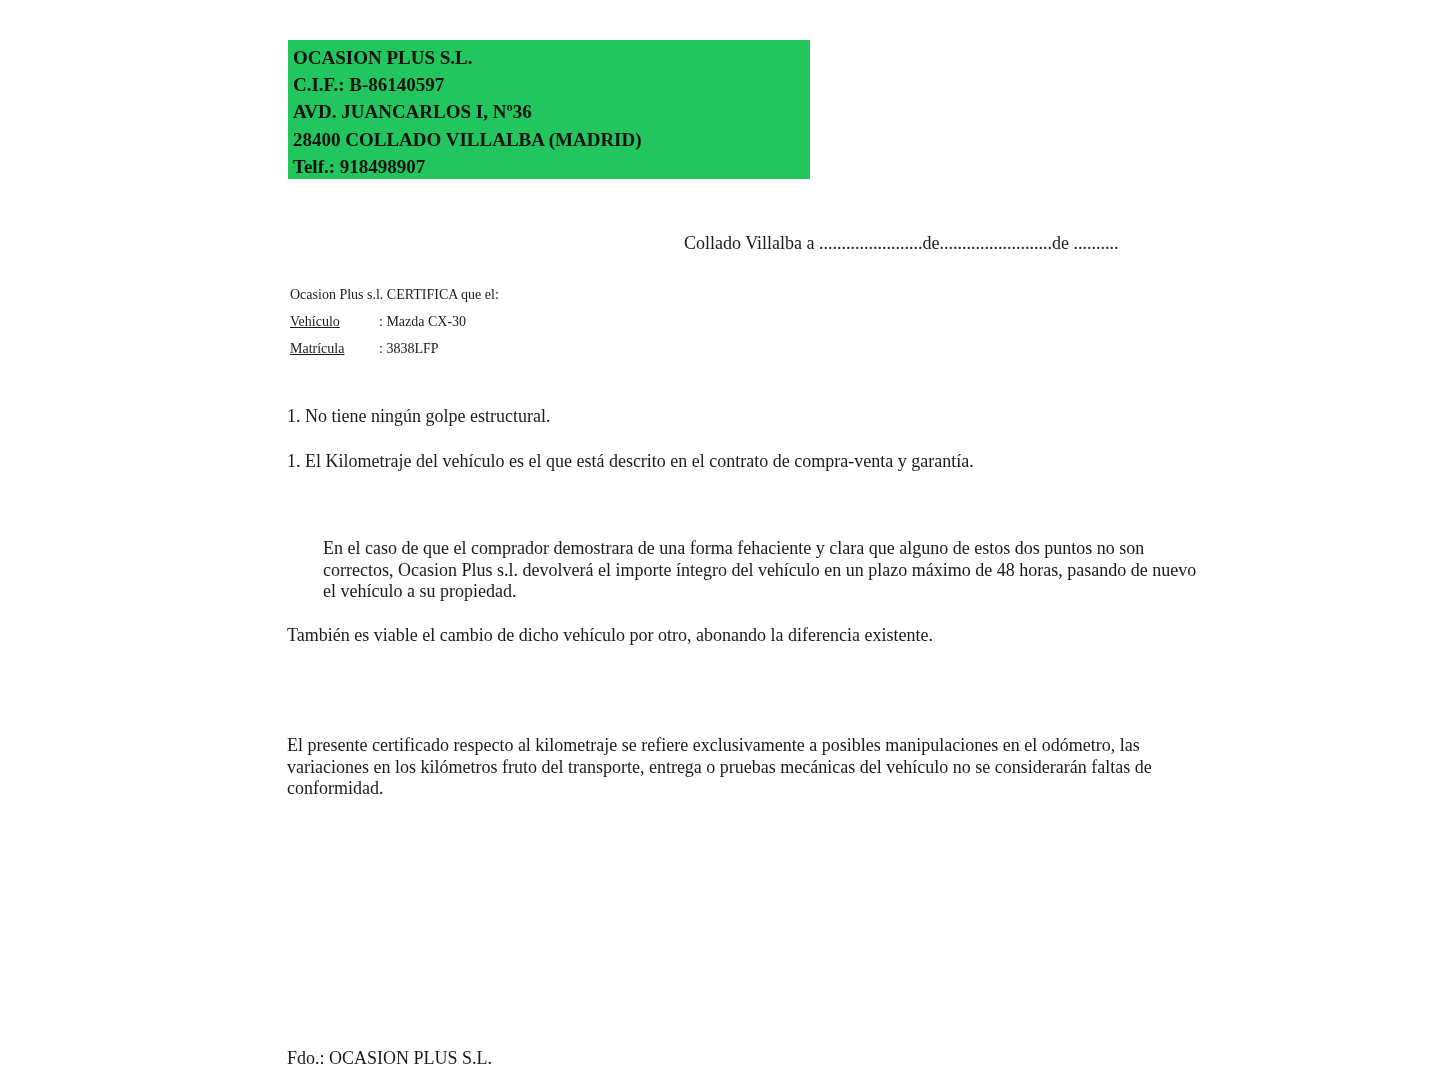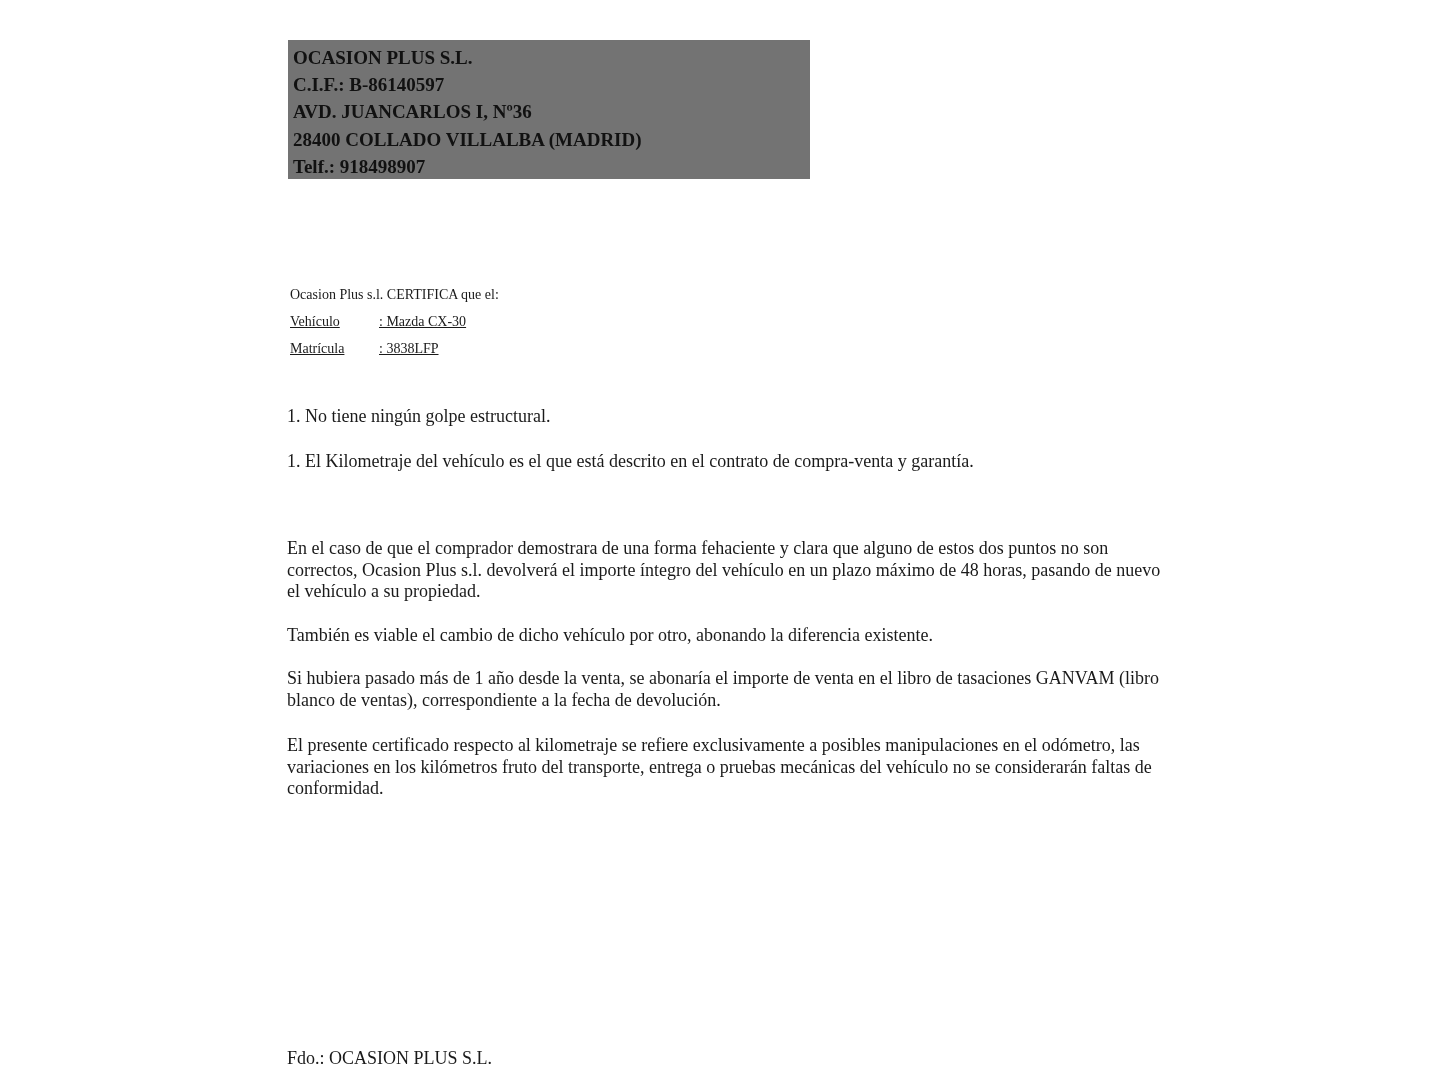--- a/index.html
+++ b/index.html
@@ -19,21 +19,21 @@
       position: absolute;
       left: 0; top: 0;
       width: 1440px; height: 1080px;
     }
     .header-box {
       position: absolute;
       left: 288px;
       top: 40px;
       width: 522px;
       height: 139px;
-      background: #737373;
+      background: #22c55e;
       box-sizing: border-box;
       padding: 4px 0 0 5px;
     }
     .header-line {
       font-weight: bold;
       font-size: 19px;
       line-height: 27.2px;
       color: #111111;
       white-space: nowrap;
     }
@@ -60,21 +60,20 @@
       line-height: 27px;
       white-space: nowrap;
     }
     .field-label {
       text-decoration: underline;
       width: 89px;
       display: inline-block;
     }
     .field-value {
       display: inline-block;
-      text-decoration: underline;
     }
     .point {
       position: absolute;
       left: 287px;
       font-size: 18px;
       line-height: 24px;
       white-space: nowrap;
       text-align: right;
     }
     .para {
@@ -100,36 +99,36 @@
 <div class="page">
 
   <div class="header-box">
     <div class="header-line">OCASION PLUS S.L.</div>
     <div class="header-line">C.I.F.: B-86140597</div>
     <div class="header-line">AVD. JUANCARLOS I, Nº36</div>
     <div class="header-line">28400 COLLADO VILLALBA (MADRID)</div>
     <div class="header-line">Telf.: 918498907</div>
   </div>
 
+  <div class="date-line">Collado Villalba a .......................de.........................de ..........</div>
 
   <div class="cert-block">
     <div class="cert-intro">Ocasion Plus s.l. CERTIFICA que el:</div>
     <div class="field-row">
       <span class="field-label">Vehículo</span>
       <span class="field-value">: Mazda CX-30</span>
     </div>
     <div class="field-row">
       <span class="field-label">Matrícula</span>
       <span class="field-value">: 3838LFP</span>
     </div>
   </div>
 
   <div class="point" style="top:404px;">1. No tiene ningún golpe estructural.</div>
   <div class="point" style="top:449px;">1. El Kilometraje del vehículo es el que está descrito en el contrato de compra-venta y garantía.</div>
 
-  <div class="para" style="top:538px;">En el caso de que el comprador demostrara de una forma fehaciente y clara que alguno de estos dos puntos no son correctos, Ocasion Plus s.l. devolverá el importe íntegro del vehículo en un plazo máximo de 48 horas, pasando de nuevo el vehículo a su propiedad.</div>
+  <div class="para" style="top:538px;margin-left:36px;">En el caso de que el comprador demostrara de una forma fehaciente y clara que alguno de estos dos puntos no son correctos, Ocasion Plus s.l. devolverá el importe íntegro del vehículo en un plazo máximo de 48 horas, pasando de nuevo el vehículo a su propiedad.</div>
   <div class="para" style="top:625px;">También es viable el cambio de dicho vehículo por otro, abonando la diferencia existente.</div>
-  <div class="para" style="top:668px;">Si hubiera pasado más de 1 año desde la venta, se abonaría el importe de venta en el libro de tasaciones GANVAM (libro blanco de ventas), correspondiente a la fecha de devolución.</div>
   <div class="para" style="top:735px;">El presente certificado respecto al kilometraje se refiere exclusivamente a posibles manipulaciones en el odómetro, las variaciones en los kilómetros fruto del transporte, entrega o pruebas mecánicas del vehículo no se considerarán faltas de conformidad.</div>
 
   <div class="signature">Fdo.: OCASION PLUS S.L.</div>
 
 </div>
 
 </body></html>

